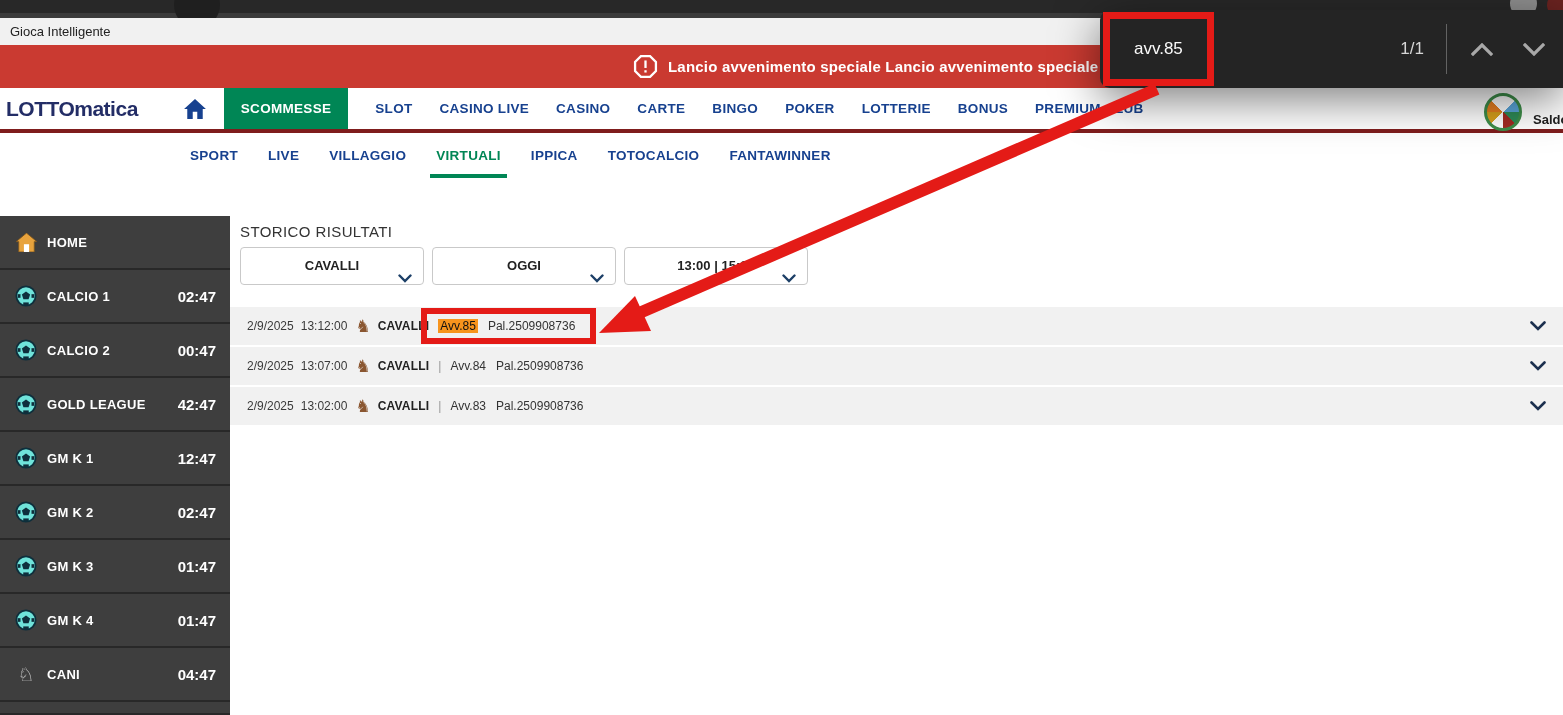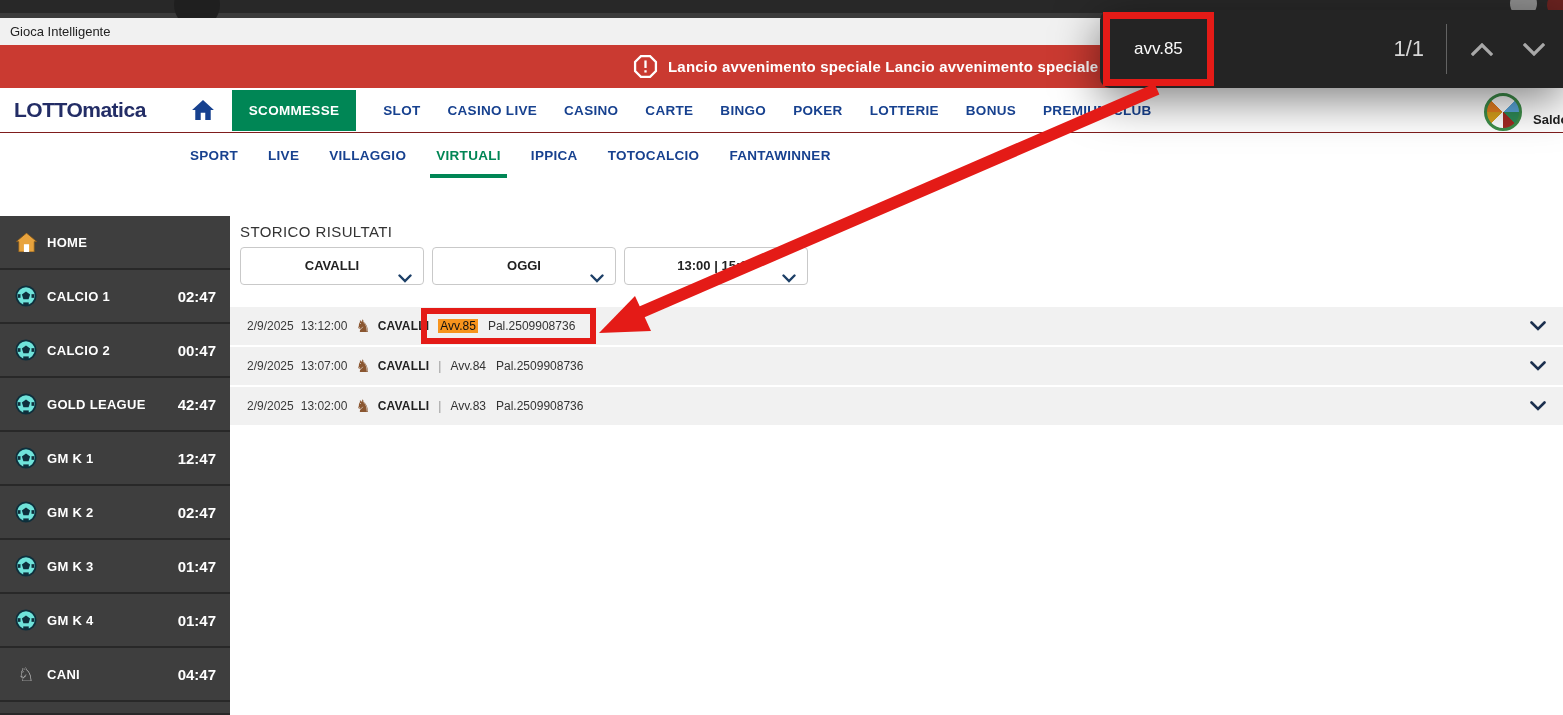--- a/index.html
+++ b/index.html
@@ -18,21 +18,21 @@
   
   .tagline-bar { position:absolute; left:0; top:18px; width:1563px; height:27px; background:#f1f1f1; }
   .tagline-bar span { position:absolute; left:10px; top:0; line-height:27px; font-size:13px; color:#222; }
 
   
   .alert-banner { position:absolute; left:0; top:45px; width:1563px; height:43px; background:#ca3a31; overflow:hidden; }
   .alert-inner { position:absolute; left:633px; top:0; height:43px; display:flex; align-items:center; gap:10px; white-space:nowrap; }
   .alert-inner .msg { color:#fff; font-weight:bold; font-size:15px; letter-spacing:.2px; }
 
   
-  .main-nav { position:absolute; left:0; top:88px; width:1563px; height:45px; background:#fff; border-bottom:1px solid #7f1d1d; display:flex; align-items:center; padding-left:14px; }
+  .main-nav { position:absolute; left:0; top:88px; width:1563px; height:45px; background:#fff; border-bottom:4px solid #7f1d1d; display:flex; align-items:center; padding-left:6px; }
   .logo { font-size:21px; font-weight:800; color:#232d66; letter-spacing:-0.5px; }
   .home-btn { margin-left:46px; display:flex; align-items:center; }
   .nav-item { margin-left:27px; font-size:13.5px; font-weight:bold; color:#17418f; letter-spacing:.3px; white-space:nowrap; cursor:pointer; }
   .nav-item.active { margin-left:18px; background:#008655; color:#fff; height:41px; line-height:41px; padding:0 17px; }
 
   
   .saldo { position:absolute; left:1484px; top:93px; display:flex; align-items:center; gap:11px; z-index:3; }
   .pinwheel { width:38px; height:38px; border-radius:50%; border:3px solid #3e8f4a;
     background:conic-gradient(#ffffff 0 45deg,#5ba7dc 45deg 90deg,#2e8b57 90deg 135deg,#a22a22 135deg 180deg,#ffffff 180deg 225deg,#d8a01d 225deg 270deg,#e87f22 270deg 315deg,#ffffff 315deg 360deg); }
   .saldo-label { font-size:13px; font-weight:bold; color:#222; margin-top:14px; }
@@ -77,21 +77,21 @@
   .row-chevron { margin-left:auto; cursor:pointer; display:flex; }
 
   
   .anno-box-row { position:absolute; left:-17px; right:-21px; top:-11px; bottom:-11px; border:6px solid #e41b17; z-index:6; pointer-events:none; }
 
   
   .find-panel { position:absolute; left:1100px; top:10px; width:463px; height:78px; background:#242424; border-radius:10px 0 0 10px; box-shadow:0 12px 45px rgba(0,0,0,.5); z-index:40; display:flex; align-items:center; padding-right:16px; }
   .find-query-wrap { margin-left:34px; position:relative; }
   .find-query { font-size:17px; color:#fafafa; }
   .anno-box-find { position:absolute; left:-31px; right:-31px; top:-27px; bottom:-27px; border:7px solid #e41b17; z-index:6; pointer-events:none; }
-  .find-count { margin-left:auto; font-size:22px; color:#d6d6d6; }
+  .find-count { margin-left:auto; font-size:17px; color:#d6d6d6; }
   .find-divider { width:1px; height:50px; background:#636363; margin:0 22px; }
   .find-btn { width:26px; height:26px; display:flex; align-items:center; justify-content:center; cursor:pointer; }
   .find-btn + .find-btn { margin-left:26px; }
 
   
   .anno-arrow-svg { position:absolute; left:0; top:0; width:1563px; height:715px; z-index:50; pointer-events:none; }
 </style>
 </head>
 <body>
 

